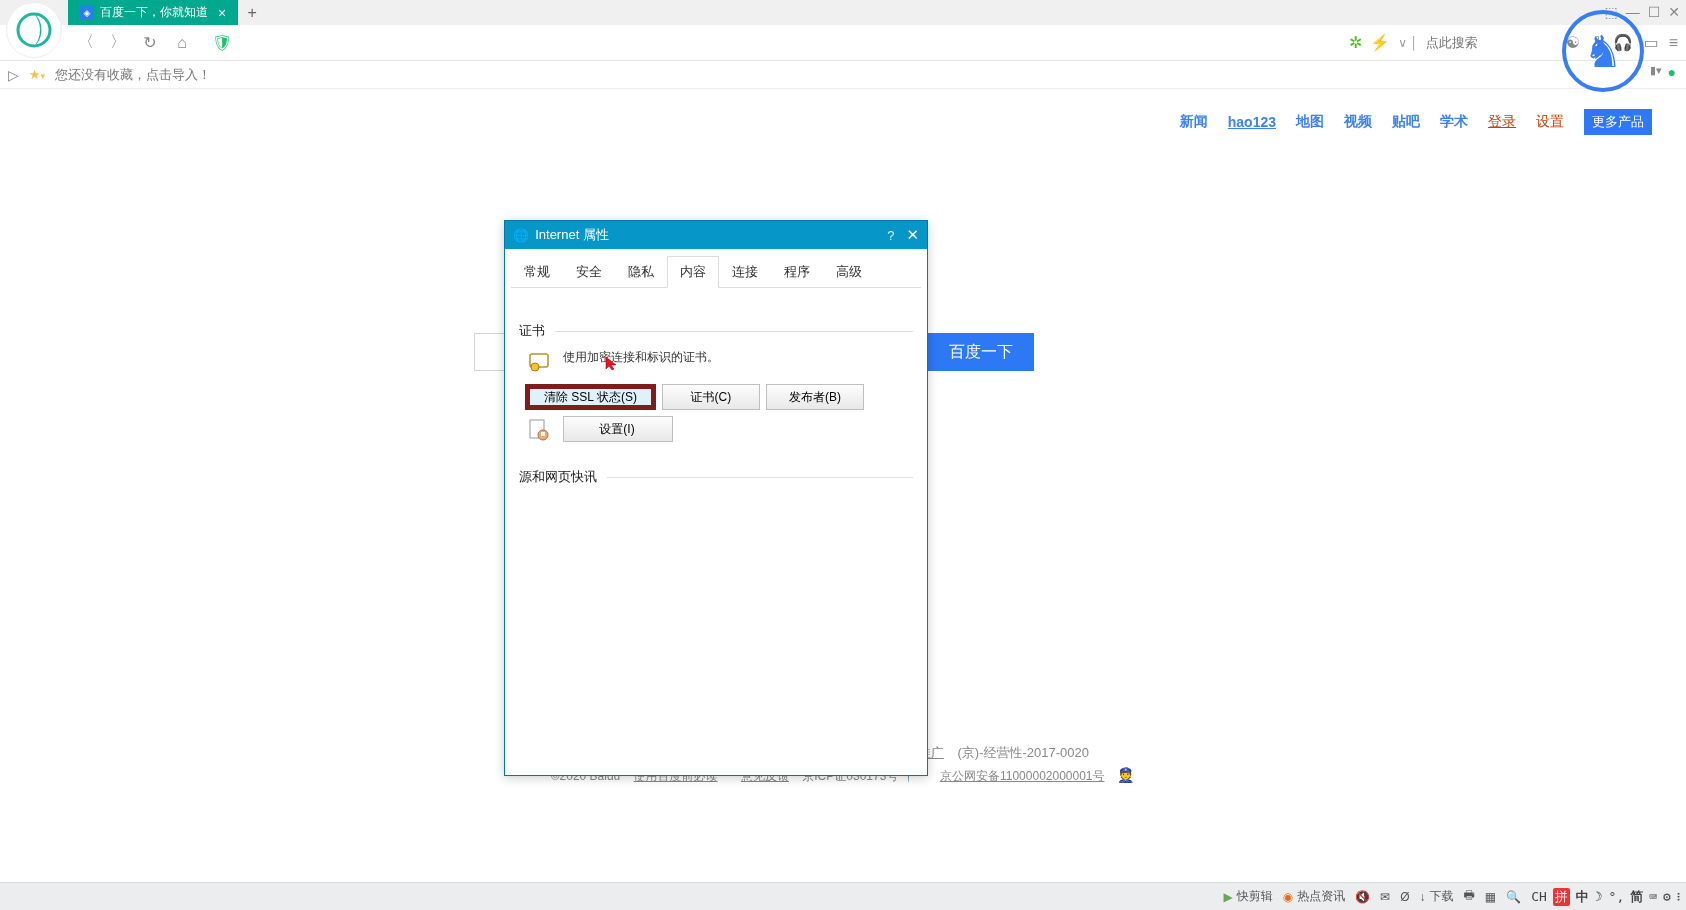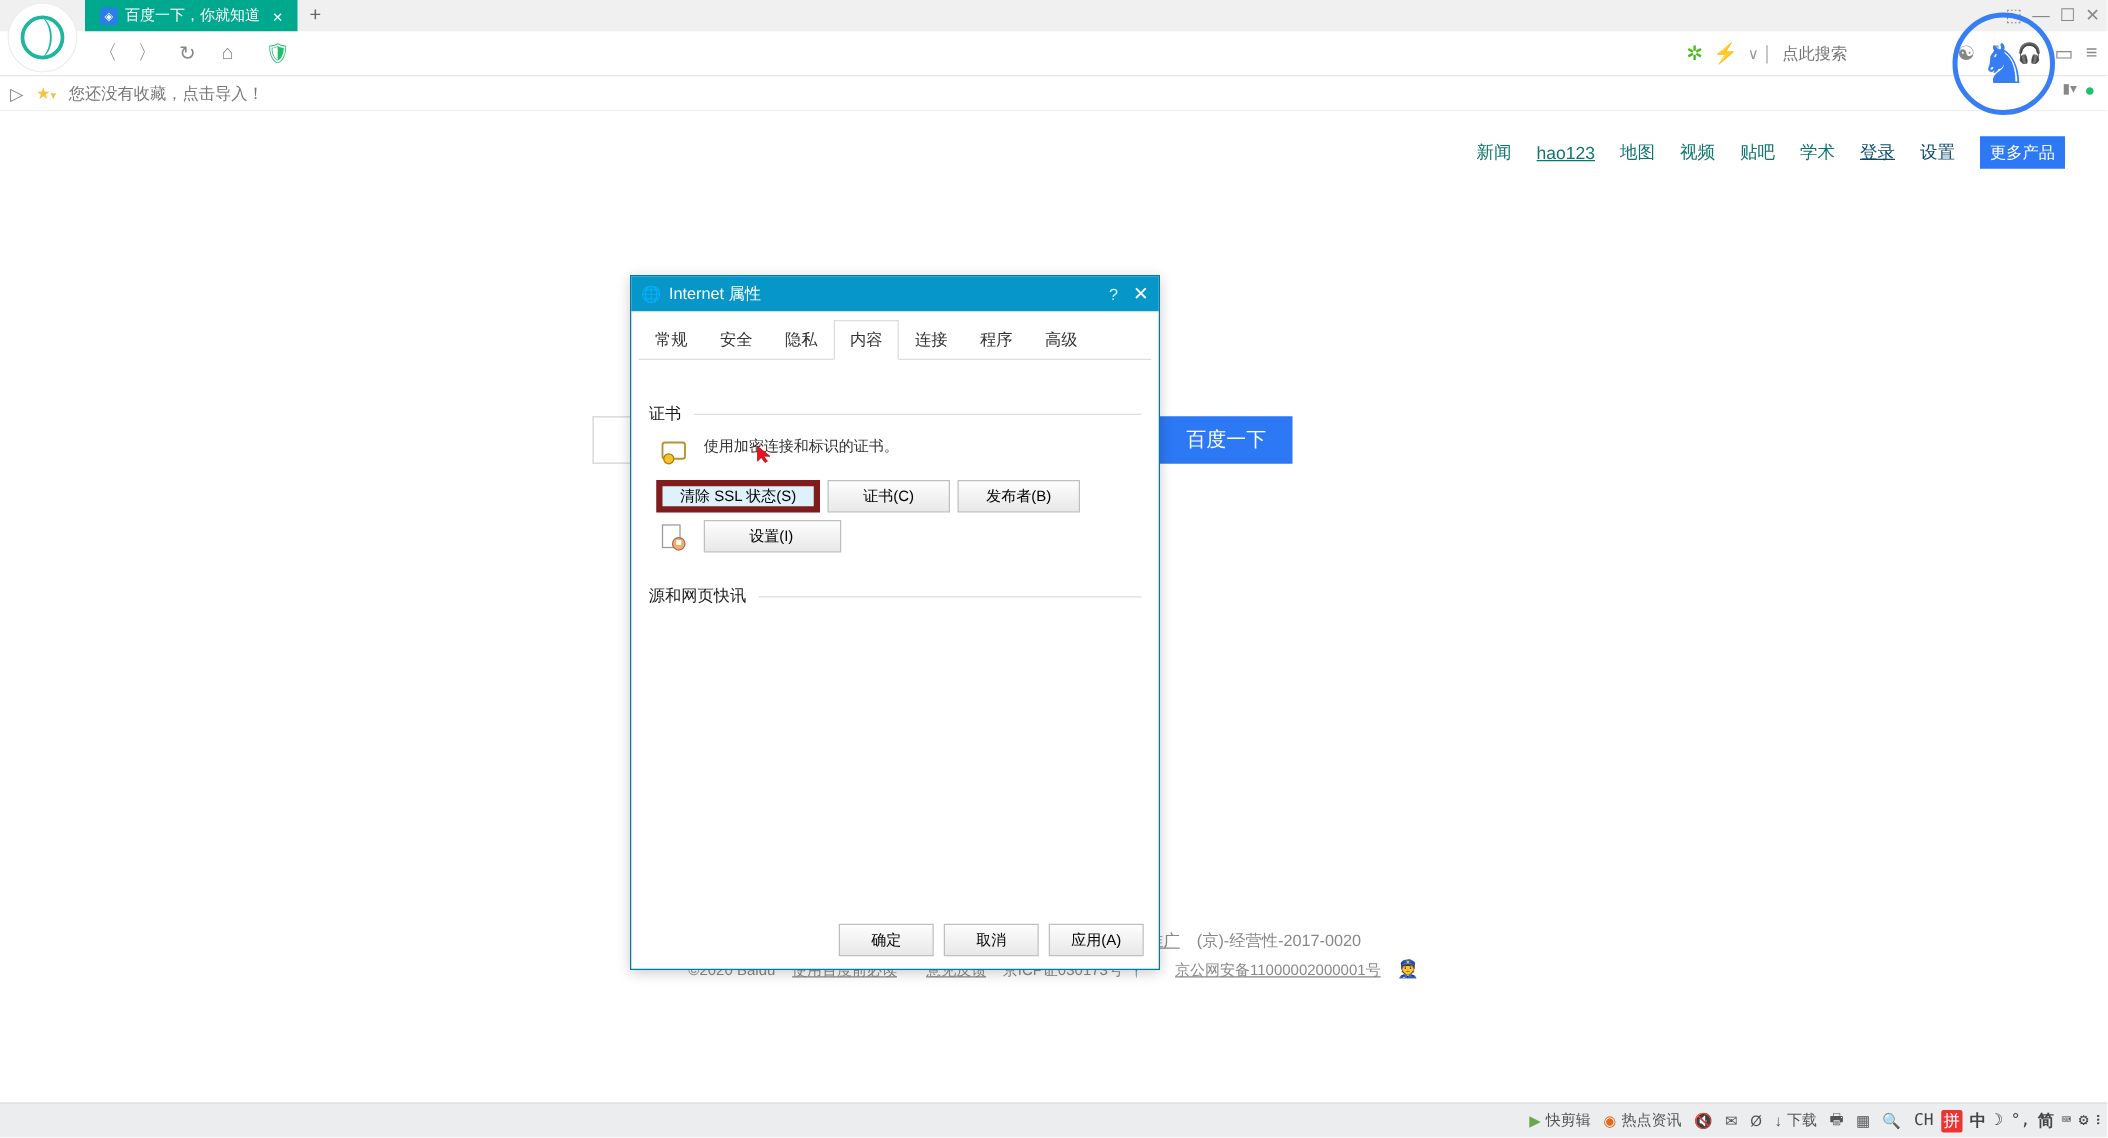--- a/index.html
+++ b/index.html
@@ -32,23 +32,23 @@
     .bookmark-bar { height: 28px; display: flex; align-items: center; padding-left: 8px; font-size: 13px; color: #777; border-bottom: 1px solid #eee; }
     .bookmark-bar .bk-icon { color: #888; margin-right: 10px; font-size: 14px; }
     .bookmark-bar .fav { color: #f6c244; margin-right: 10px; }
     .bk-sync { position: absolute; right: 10px; top: 64px; display: flex; gap: 6px; font-size: 14px; }
     .bk-sync .dot-g { color: #1fbf6c; }
     .bk-sync .battery { color: #888; font-size: 11px; }
 
     
     .page { position: relative; height: calc(100% - 117px); background: #fff; }
     .baidu-nav { position: absolute; right: 34px; top: 20px; display: flex; gap: 20px; font-size: 14px; align-items: center; }
-    .baidu-nav a { color: #0f766e; text-decoration: none; font-weight: normal; cursor: pointer; }
+    .baidu-nav a { color: #3b82f6; text-decoration: none; font-weight: bold; cursor: pointer; }
     .baidu-nav a.underline { text-decoration: underline; }
-    .baidu-nav a.grey { color: #0c4a6e; font-weight: normal; }
+    .baidu-nav a.grey { color: #c2410c; font-weight: normal; }
     .more-prod { background: #2d78f4; color: #fff; padding: 4px 8px; font-size: 13px; cursor: pointer; }
 
     .search-wrap { position: absolute; left: 474px; top: 244px; width: 560px; display: flex; }
     .search-input { width: 454px; height: 38px; border: 1px solid #d4d4d4; border-right: none; padding: 0 10px; font-size: 14px; outline: none; }
     .search-btn { width: 106px; height: 38px; background: #2d78f4; color: #fff; border: none; font-size: 16px; cursor: pointer; }
 
     .footer { position: absolute; left: 50%; transform: translateX(-50%); bottom: 95px; text-align: center; font-size: 13px; color: #888; line-height: 22px; }
     .footer a { color: #888; text-decoration: underline; margin: 0 10px; cursor: pointer; }
     .footer .row2 { font-size: 12px; }
     .footer .loc-ico { color: #bbb; }
@@ -244,25 +244,20 @@
         </div>
         <button class="dlg-btn" style="min-width:110px;padding-left:12px;">设置(I)</button>
       </div>
 
       <div class="group-header">
         <span class="label">源和网页快讯</span>
         <span class="line"></span>
       </div>
 
     </div>
-    <div class="dlg-footer">
-      <button class="dlg-btn">确定</button>
-      <button class="dlg-btn">取消</button>
-      <button class="dlg-btn">应用(A)</button>
-    </div>
   </div>
 
   <div class="cursor-img">
     <svg viewBox="0 0 16 16">
         <path d="M2 2 L2 14 L5 11 L8 15 L10 14 L7 10 L12 10 Z" fill="#e12" stroke="#800" stroke-width="0.5"></path>
       </svg>
   </div>
 
 </div>
 

